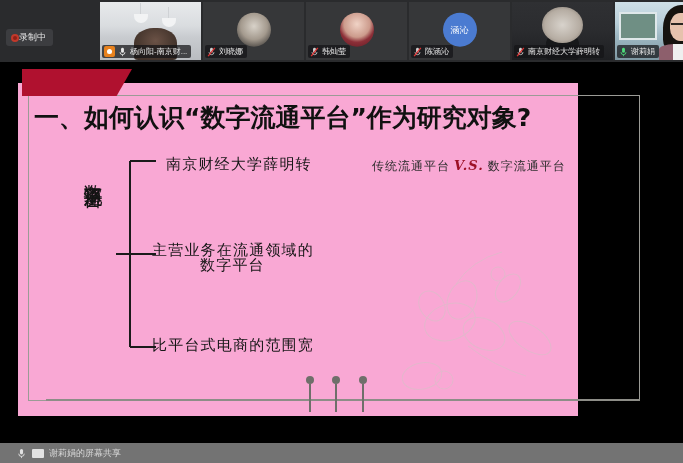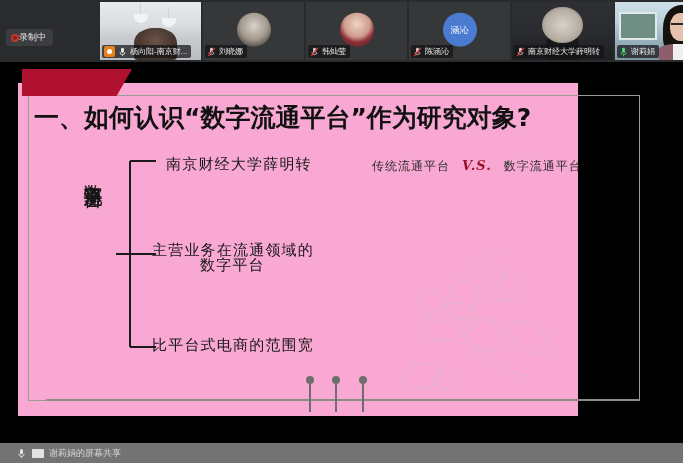--- a/index.html
+++ b/index.html
@@ -200,21 +200,21 @@
     font-family: "DejaVu Serif", "Liberation Serif", serif;
     letter-spacing: 1.2px; white-space: nowrap;
   }
   .item-1 { left: 148px; top: 10px; }
   .item-2a { left: 134px; top: 83px; margin-top: 13px; }
   .item-2b { left: 182px; top: 111px; }
   .item-3 { left: 134px; top: 191px; }
 
   .vs-row {
     position: absolute; left: 354px; top: 13px;
-    display: flex; align-items: baseline; gap: 12px;
+    display: flex; align-items: baseline; gap: 4px;
     font-size: 12px; color: #2c2c2c;
     font-family: "DejaVu Serif", "Liberation Serif", serif;
     letter-spacing: 1px; white-space: nowrap;
   }
   .vs-mark {
     font-style: italic; font-weight: 700; color: #9d1126; font-size: 13px;
     font-family: "DejaVu Serif", "Liberation Serif", serif;
   }
   .pin-rail {
     position: absolute; left: 28px; bottom: 15px;

